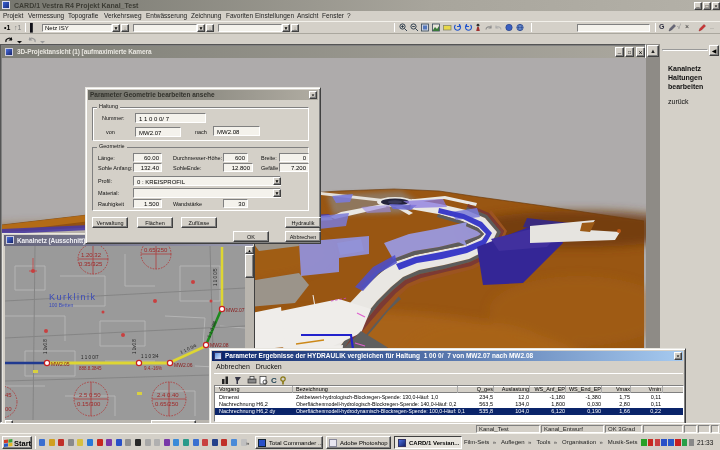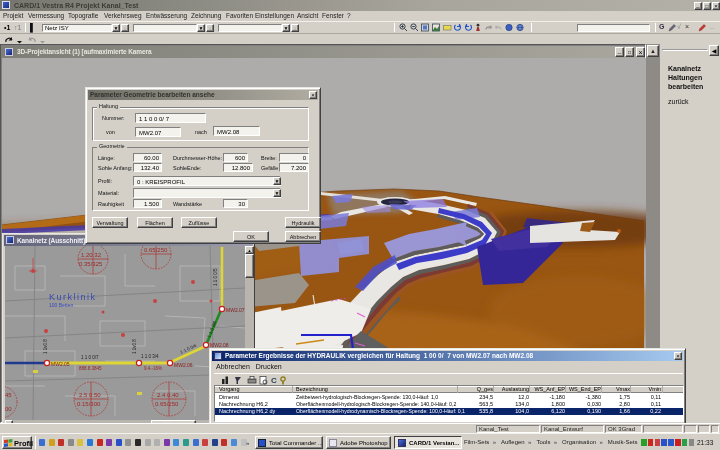--- a/index.html
+++ b/index.html
@@ -486,21 +486,21 @@
 </div>
 
 <div class="abs" style="left:0;top:433px;width:720px;height:17px;background:#d4d0c8;border-top:1px solid #f4f2ec;">
   <div class="abs btn" style="left:2px;top:2px;width:30px;height:13px;">
     <svg class="abs" style="left:1px;top:2px;" width="9" height="9" viewBox="0 0 9 9">
       <rect x="0" y="1" width="4" height="3.2" fill="#d03c28" transform="skewY(-6)"></rect>
       <rect x="4.4" y="1" width="4" height="3.2" fill="#3aa03a" transform="skewY(-6)"></rect>
       <rect x="0" y="4.7" width="4" height="3.2" fill="#2858c8" transform="skewY(-6)"></rect>
       <rect x="4.4" y="4.7" width="4" height="3.2" fill="#e0b828" transform="skewY(-6)"></rect>
     </svg>
-    <span class="abs" style="left:11px;top:2px;font-size:7.5px;font-weight:bold;">Profil</span>
+    <span class="abs" style="left:11px;top:2px;font-size:7.5px;font-weight:bold;">Start</span>
   </div>
   <div class="abs" style="left:35px;top:2px;width:1px;height:13px;background:#808080;border-right:1px solid #fff;"></div>
   <div id="ql" class="abs" style="left:39px;top:4px;height:10px;">
       <span class="abs" style="left: 0px; top: 1px; width: 6px; height: 7px; background: rgb(58, 111, 208); border-radius: 1px;"></span>
       <span class="abs" style="left: 9.6px; top: 1px; width: 6px; height: 7px; background: rgb(208, 160, 32); border-radius: 1px;"></span>
       <span class="abs" style="left: 19.2px; top: 1px; width: 6px; height: 7px; background: rgb(192, 48, 40); border-radius: 1px;"></span>
       <span class="abs" style="left: 28.8px; top: 1px; width: 6px; height: 7px; background: rgb(138, 138, 138); border-radius: 1px;"></span>
       <span class="abs" style="left: 38.4px; top: 1px; width: 6px; height: 7px; background: rgb(216, 192, 64); border-radius: 1px;"></span>
       <span class="abs" style="left: 48px; top: 1px; width: 6px; height: 7px; background: rgb(40, 120, 216); border-radius: 1px;"></span>
       <span class="abs" style="left: 57.6px; top: 1px; width: 6px; height: 7px; background: rgb(200, 40, 32); border-radius: 1px;"></span>

